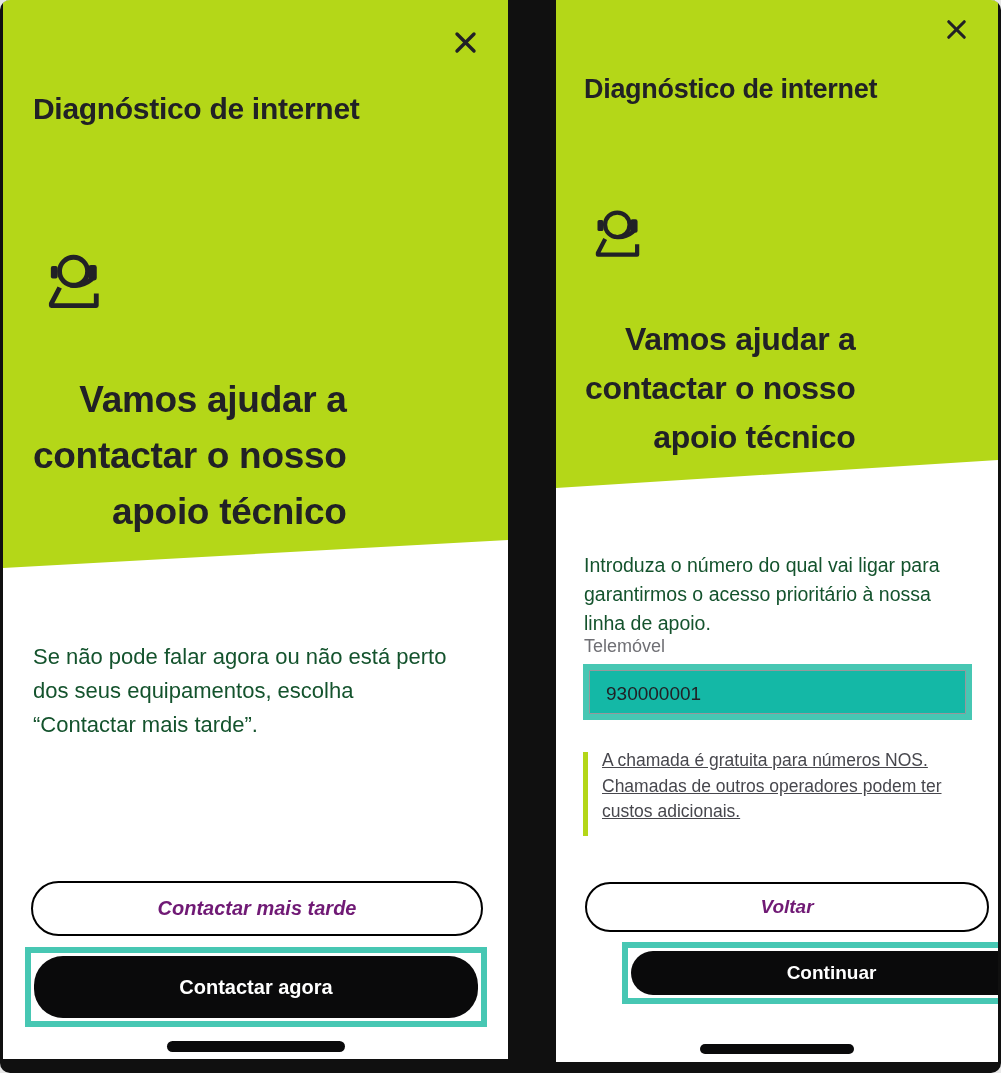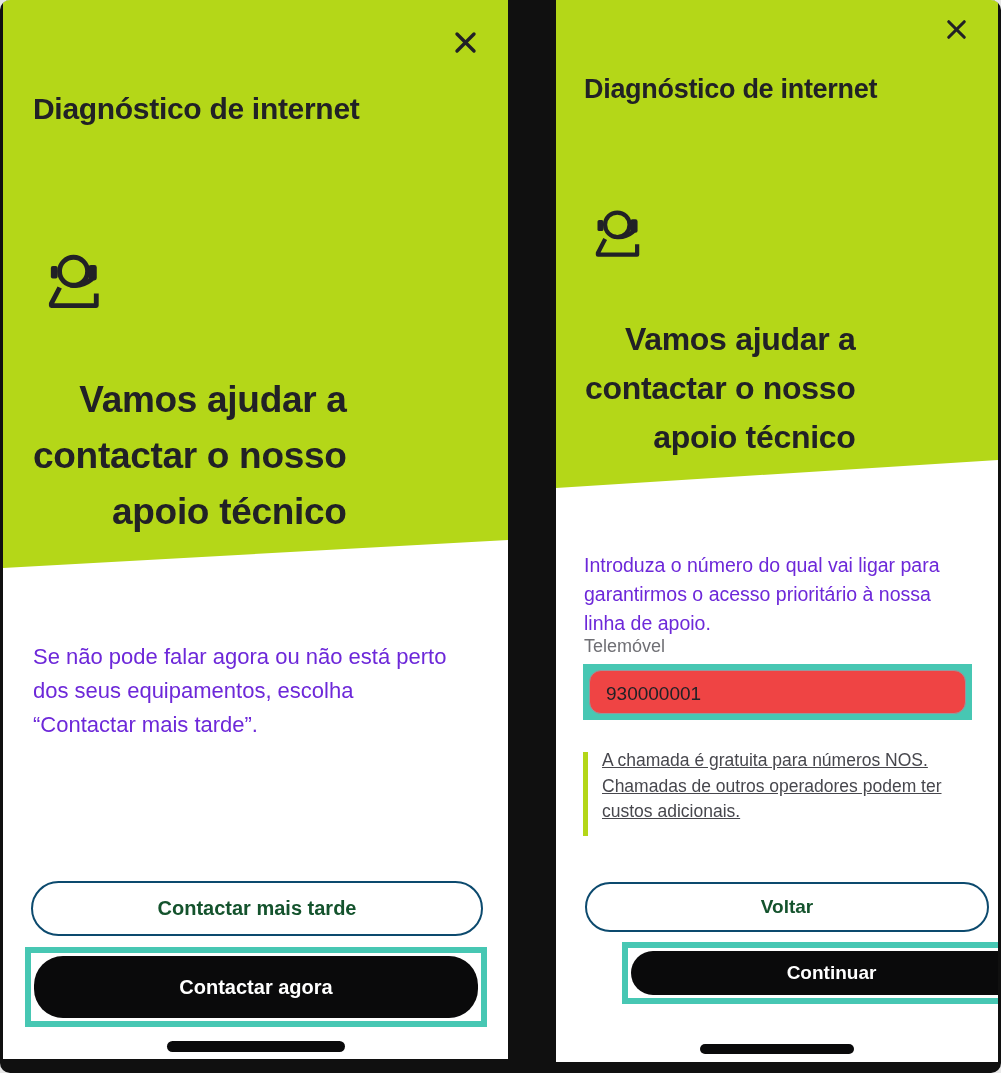--- a/index.html
+++ b/index.html
@@ -21,40 +21,40 @@
   .phone.right .close-btn{top:19px;right:31px;}
   .screen-title{position:absolute;font-weight:700;color:#212126;letter-spacing:-0.3px;white-space:nowrap;}
   .phone.left  .screen-title{left:30px;top:72px;font-size:30px;}
   .phone.right .screen-title{left:28px;top:56px;font-size:27px;}
   .headset{position:absolute;line-height:0;}
   .phone.left  .headset{left:41px;top:250px;}
   .phone.right .headset{left:36px;top:206px;}
   .hero-heading{position:absolute;font-weight:700;color:#212126;white-space:pre-line;letter-spacing:-0.3px;text-align:right;}
   .phone.left  .hero-heading{left:30px;top:341px;font-size:37px;line-height:56px;}
   .phone.right .hero-heading{left:29px;top:288px;font-size:32px;line-height:49px;}
-  .body-text{position:absolute;color:#6d28d9;white-space:pre-line;}
+  .body-text{position:absolute;color:#14532d;white-space:pre-line;}
   .phone.left  .body-text{left:30px;top:618px;font-size:22px;line-height:34px;}
   .phone.right .body-text{left:28px;top:531px;font-size:19.5px;line-height:29px;}
   .field-label{position:absolute;left:28px;top:636px;font-size:18px;color:#6F6F74;}
   .teal-frame{position:absolute;background:#47C7B3;}
   .teal-frame .white-gap{width:100%;height:100%;background:#ffffff;}
   .input-frame{left:27px;top:664px;width:389px;height:56px;padding:6px;}
   .input-frame input{
-    width:100%;height:100%;border:1.5px solid #97979B;background:#ef4444;
-    font-size:19px;color:#212126;padding:4px 0 0 16px;outline:none;border-radius:12px;
+    width:100%;height:100%;border:1.5px solid #97979B;background:#14b8a6;
+    font-size:19px;color:#212126;padding:4px 0 0 16px;outline:none;border-radius:1px;
   }
   .note{position:absolute;left:27px;top:748px;width:390px;}
   .note-bar{position:absolute;left:0;top:4px;width:5px;height:84px;background:#B4D718;}
   .note-text{margin:0 0 0 19px;font-size:17.5px;line-height:25.5px;color:#47474D;white-space:pre-line;text-decoration:underline;}
   .pill-btn{
     display:flex;align-items:center;justify-content:center;
     font-weight:700;cursor:pointer;border-radius:29px;
   }
   .secondary-btn{
-    position:absolute;background:#ffffff;border:2px solid #0c4a6e;color:#14532d;
+    position:absolute;background:#ffffff;border:2px solid #000000;color:#701a75;font-style:italic;
   }
   .phone.left  .secondary-btn{left:28px;top:881px;width:452px;height:55px;font-size:20px;}
   .phone.right .secondary-btn{left:29px;top:882px;width:404px;height:50px;font-size:19px;border-radius:25px;}
   .primary-frame{padding:6px;}
   .phone.left  .primary-frame{left:22px;top:947px;width:462px;height:80px;}
   .phone.right .primary-frame{left:21px;top:942px;width:419px;height:62px;margin-left:45px;}
   .primary-frame .white-gap{padding:3px;}
   .primary-btn{
     width:100%;height:100%;background:#0A0A0B;border:none;color:#ffffff;
   }

